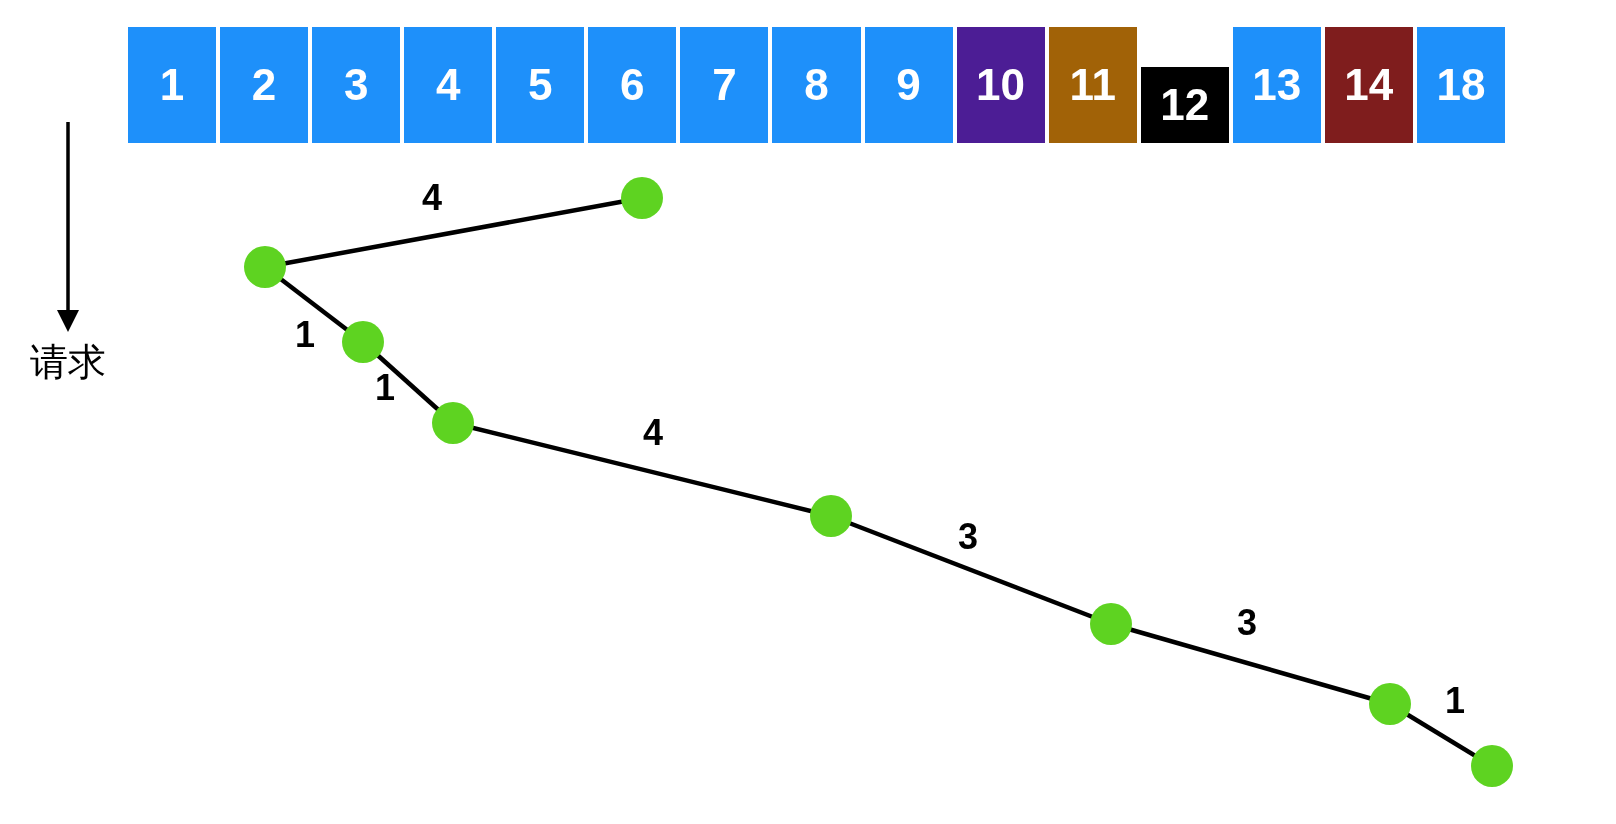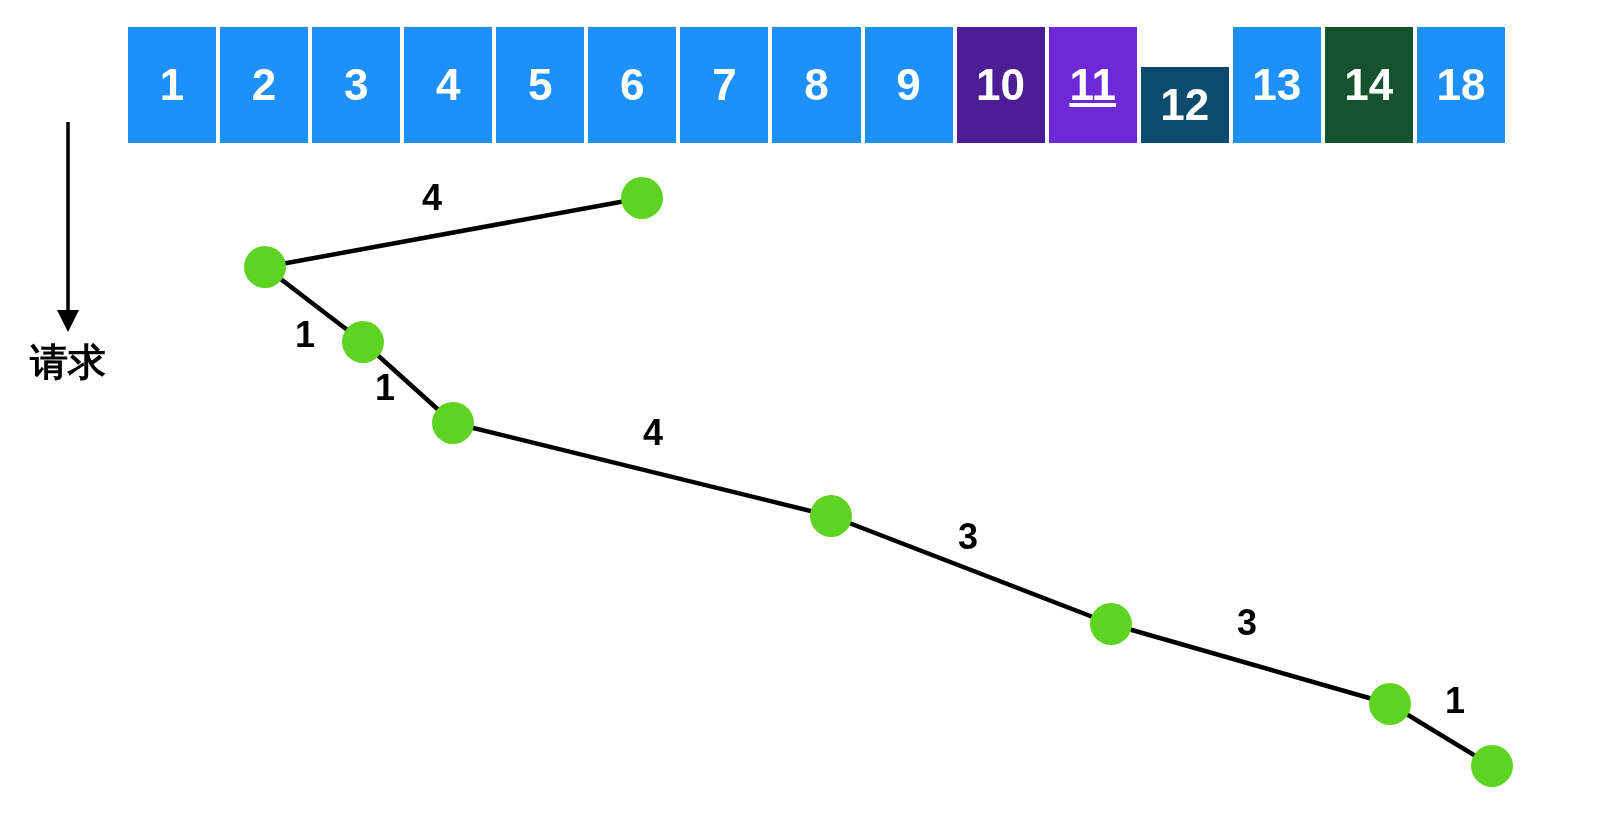--- a/index.html
+++ b/index.html
@@ -34,21 +34,21 @@
     left: 48px;
     top: 118px;
   }
   .axis-label {
     position: absolute;
     left: 8px;
     top: 336px;
     width: 120px;
     text-align: center;
     font-size: 38px;
-    font-weight: bold;
+    font-weight: normal;
     color: #000000;
     line-height: 52px;
   }
   .plot {
     position: absolute;
     left: 0;
     top: 0;
   }
   .plot text {
     font-family: "Liberation Sans", "DejaVu Sans", sans-serif;
@@ -65,24 +65,24 @@
       <div class="cell" style="background: rgb(30, 144, 250); color: rgb(255, 255, 255);">1</div>
       <div class="cell" style="background: rgb(30, 144, 250); color: rgb(255, 255, 255);">2</div>
       <div class="cell" style="background: rgb(30, 144, 250); color: rgb(255, 255, 255);">3</div>
       <div class="cell" style="background: rgb(30, 144, 250); color: rgb(255, 255, 255);">4</div>
       <div class="cell" style="background: rgb(30, 144, 250); color: rgb(255, 255, 255);">5</div>
       <div class="cell" style="background: rgb(30, 144, 250); color: rgb(255, 255, 255);">6</div>
       <div class="cell" style="background: rgb(30, 144, 250); color: rgb(255, 255, 255);">7</div>
       <div class="cell" style="background: rgb(30, 144, 250); color: rgb(255, 255, 255);">8</div>
       <div class="cell" style="background: rgb(30, 144, 250); color: rgb(255, 255, 255);">9</div>
       <div class="cell" style="background: #4c1d95; color: rgb(255, 255, 255);">10</div>
-      <div class="cell" style="background: #6d28d9; color: rgb(255, 255, 255); text-decoration: underline;">11</div>
-      <div class="cell" style="background: #0c4a6e; color: rgb(255, 255, 255); margin-top: 40px;">12</div>
+      <div class="cell" style="background: #a16207; color: rgb(255, 255, 255);">11</div>
+      <div class="cell" style="background: #000000; color: rgb(255, 255, 255); margin-top: 40px;">12</div>
       <div class="cell" style="background: rgb(30, 144, 250); color: rgb(255, 255, 255);">13</div>
-      <div class="cell" style="background: #14532d; color: rgb(255, 255, 255);">14</div>
+      <div class="cell" style="background: #7f1d1d; color: rgb(255, 255, 255);">14</div>
       <div class="cell" style="background: rgb(30, 144, 250); color: rgb(255, 255, 255);">18</div>
     </div>
 
   <svg class="axis-arrow" width="40" height="220" viewBox="0 0 40 220">
     <line x1="20" y1="4" x2="20" y2="194" stroke="#000000" stroke-width="3.5"></line>
     <polygon points="9,192 31,192 20,214" fill="#000000"></polygon>
   </svg>
 
   <div class="axis-label" id="axisLabel">
       <div>请求</div>

